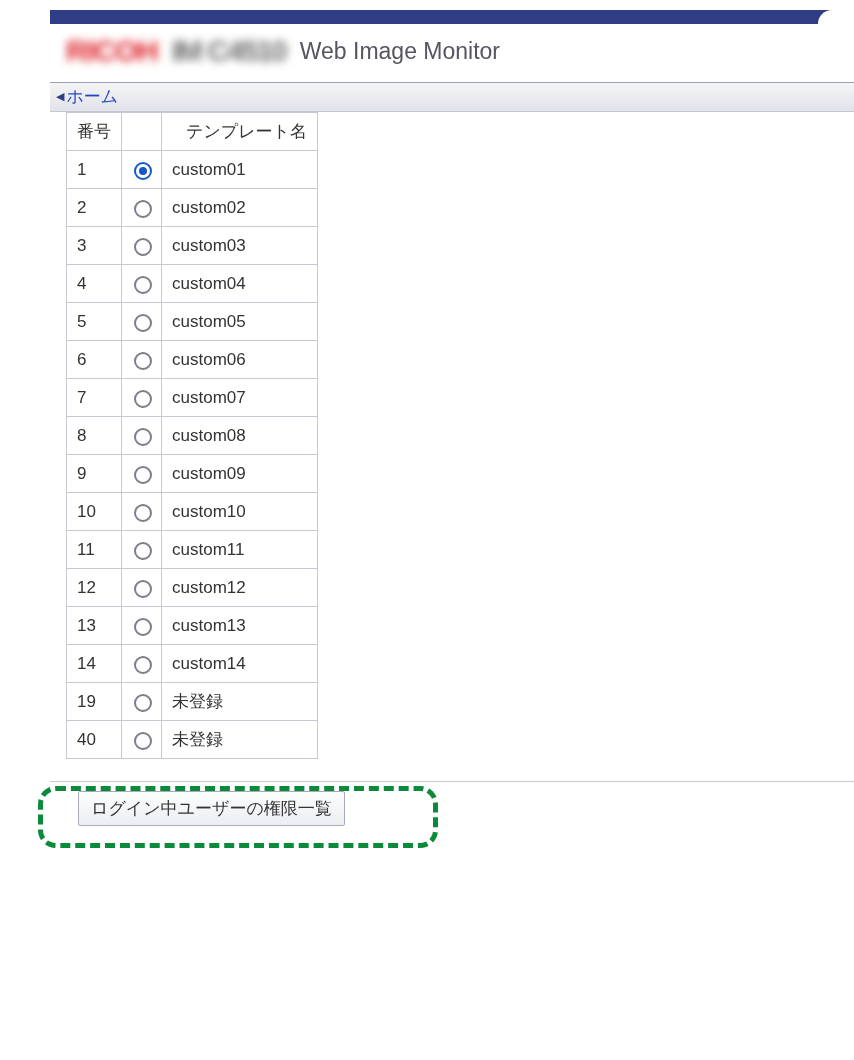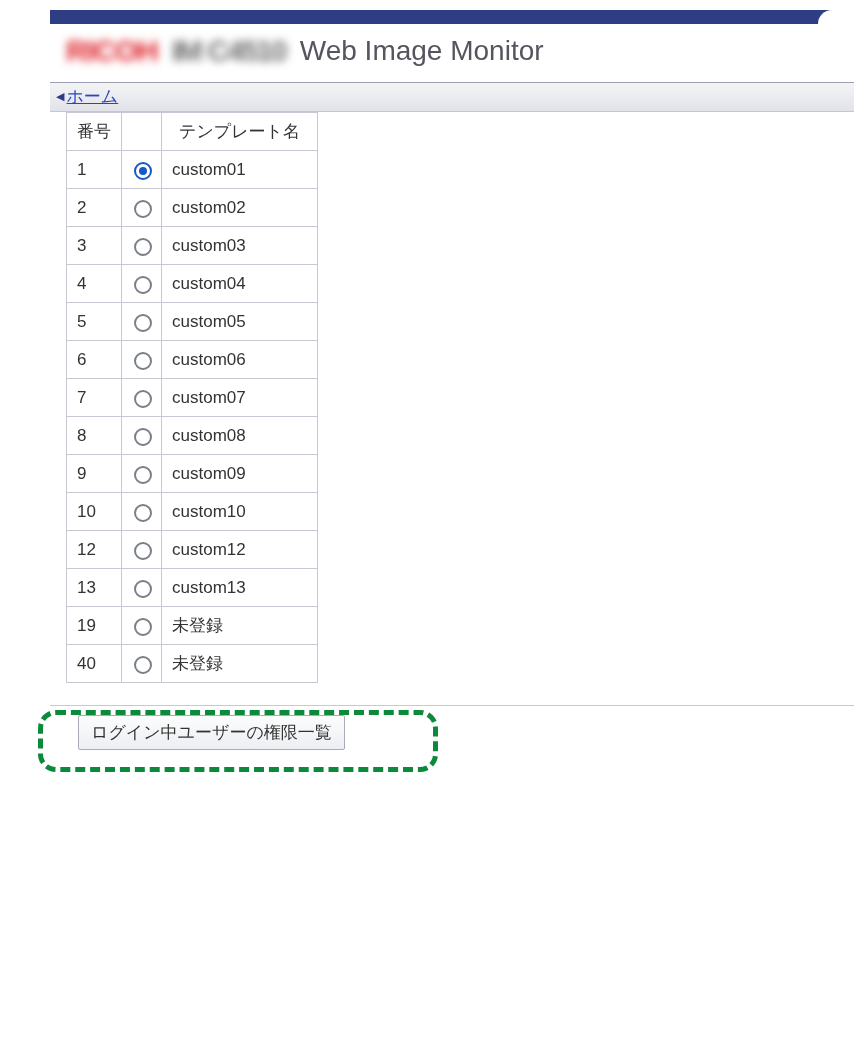--- a/index.html
+++ b/index.html
@@ -57,21 +57,21 @@
     font-family: Arial, sans-serif;
   }
   .logo-gray {
     font-weight: 800;
     font-size: 30px;
     letter-spacing: -2px;
     color: #6e6e6e;
     font-family: Arial, sans-serif;
   }
   .app-title {
-    font-size: 28px;
+    font-size: 23px;
     color: #555560;
     font-weight: 400;
   }
   .subbar {
     margin-left: 14px;
     margin-right: -10px;
     background: linear-gradient(#f4f4f6, #e2e3e9);
     border-bottom: 1px solid #c4c6d1;
     padding: 2px 10px 3px 6px;
     display: flex;
@@ -79,21 +79,20 @@
     gap: 2px;
     font-size: 17px;
   }
   .tri {
     color: #2f3e84;
     font-size: 11px;
     line-height: 1;
   }
   .home-link {
     color: #2846c4;
-    text-decoration: underline;
     cursor: pointer;
   }
   .content {
     margin-left: 14px;
     margin-right: -10px;
     border-left: 0;
     border-top: 0;
     padding: 0;
     background: #fff;
   }
@@ -107,21 +106,21 @@
   table.templates th, table.templates td {
     border: 1px solid #c7c9d2;
     padding: 6px 10px;
     text-align: left;
     background: #fff;
     height: 38px;
     vertical-align: middle;
   }
   table.templates th {
     font-weight: 400;
-    text-align: center;
+    text-align: right;
     white-space: nowrap;
   }
   table.templates th.col-num { width: 55px; }
   table.templates th.col-radio { width: 40px; }
   table.templates th.col-name { width: 156px; }
   table.templates td.col-num { text-align: left; }
   table.templates td.col-radio { text-align: center; padding: 0; }
   .radio {
     appearance: none;
     -webkit-appearance: none;
@@ -248,28 +247,38 @@
             <td class="col-num">9</td>
             <td class="col-radio"><input type="radio" name="template-select" class="radio" style=""></td>
             <td class="col-name">custom09</td>
           </tr>
           <tr>
             <td class="col-num">10</td>
             <td class="col-radio"><input type="radio" name="template-select" class="radio" style=""></td>
             <td class="col-name">custom10</td>
           </tr>
           <tr>
+            <td class="col-num">11</td>
+            <td class="col-radio"><input type="radio" name="template-select" class="radio" style=""></td>
+            <td class="col-name">custom11</td>
+          </tr>
+          <tr>
             <td class="col-num">12</td>
             <td class="col-radio"><input type="radio" name="template-select" class="radio" style=""></td>
             <td class="col-name">custom12</td>
           </tr>
           <tr>
             <td class="col-num">13</td>
             <td class="col-radio"><input type="radio" name="template-select" class="radio" style=""></td>
             <td class="col-name">custom13</td>
+          </tr>
+          <tr>
+            <td class="col-num">14</td>
+            <td class="col-radio"><input type="radio" name="template-select" class="radio" style=""></td>
+            <td class="col-name">custom14</td>
           </tr>
           <tr>
             <td class="col-num">19</td>
             <td class="col-radio"><input type="radio" name="template-select" class="radio" style=""></td>
             <td class="col-name">未登録</td>
           </tr>
           <tr>
             <td class="col-num">40</td>
             <td class="col-radio"><input type="radio" name="template-select" class="radio" style=""></td>
             <td class="col-name">未登録</td>

